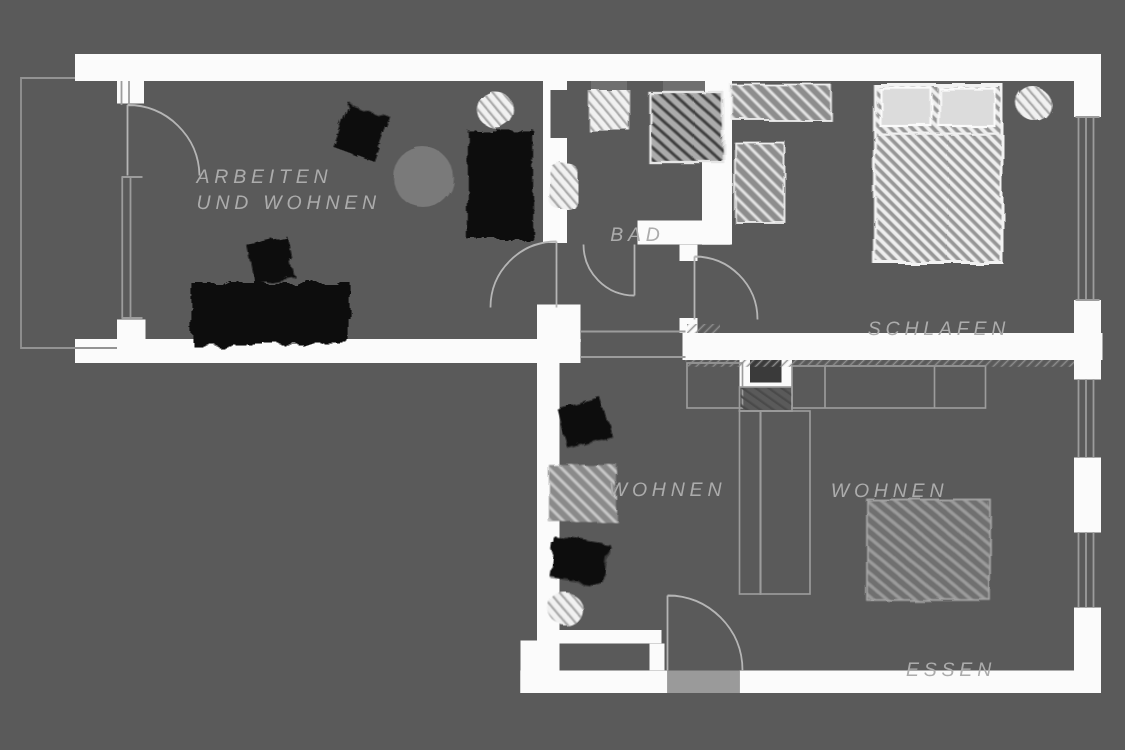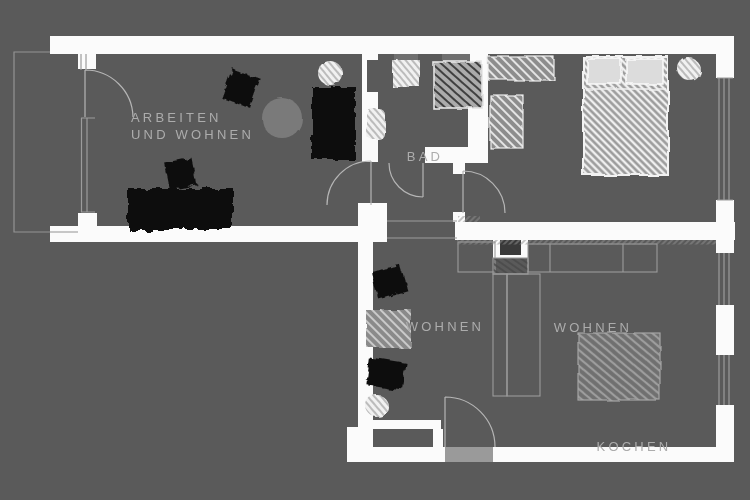--- a/index.html
+++ b/index.html
@@ -1,17 +1,17 @@
 <!DOCTYPE html>
 <html><head>
 <meta charset="utf-8">
 <style>
   html,body{margin:0;padding:0;background:#5a5a5a;}
   #plan{position:relative;width:750px;height:488px;background:#5a5a5a;overflow:hidden;
-        font-family:"Liberation Sans",sans-serif;}
+        font-family:"Liberation Sans",sans-serif;font-style:italic;}
   #plan svg{position:absolute;left:0;top:0;}
   .room-label{position:absolute;color:#acacac;font-size:13px;letter-spacing:3.2px;
               font-weight:500;line-height:17px;white-space:pre-line;user-select:none;}
   .centered{transform:translate(-50%,-50%);text-align:center;white-space:nowrap;margin-top:29px;}
 </style>
 </head>
 <body>
 
 <div id="plan">
   <svg width="750" height="500" viewBox="0 0 750 500">
@@ -178,16 +178,17 @@
         <rect x="578" y="333" width="82" height="67" fill="url(#pgray)" stroke="#a5a5a5" stroke-width="1.2"></rect>
       </g>
     </g>
 
     <rect x="0" y="497" width="750" height="3" fill="#ededed"></rect>
   </svg>
 
   <div class="room-label" style="left:131px;top:109px;">ARBEITEN
 UND WOHNEN</div>
   <div class="room-label centered" style="left:425px;top:127px;">BAD</div>
+  <div class="room-label centered" style="left:626px;top:190px;">SCHLAFEN</div>
   <div class="room-label centered" style="left:445px;top:297px;">WOHNEN</div>
   <div class="room-label centered" style="left:593px;top:298px;">WOHNEN</div>
-  <div class="room-label centered" style="left:634px;top:417px;">KOCHEN</div>
+  <div class="room-label centered" style="left:634px;top:417px;">ESSEN</div>
 </div>
 
 </body></html>

